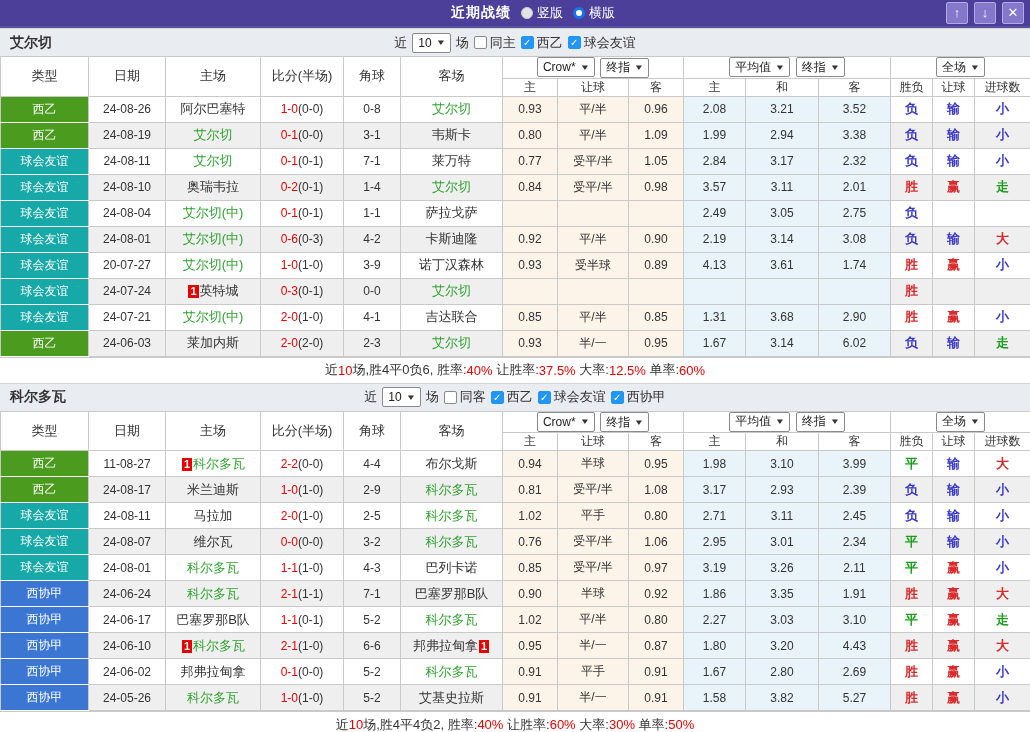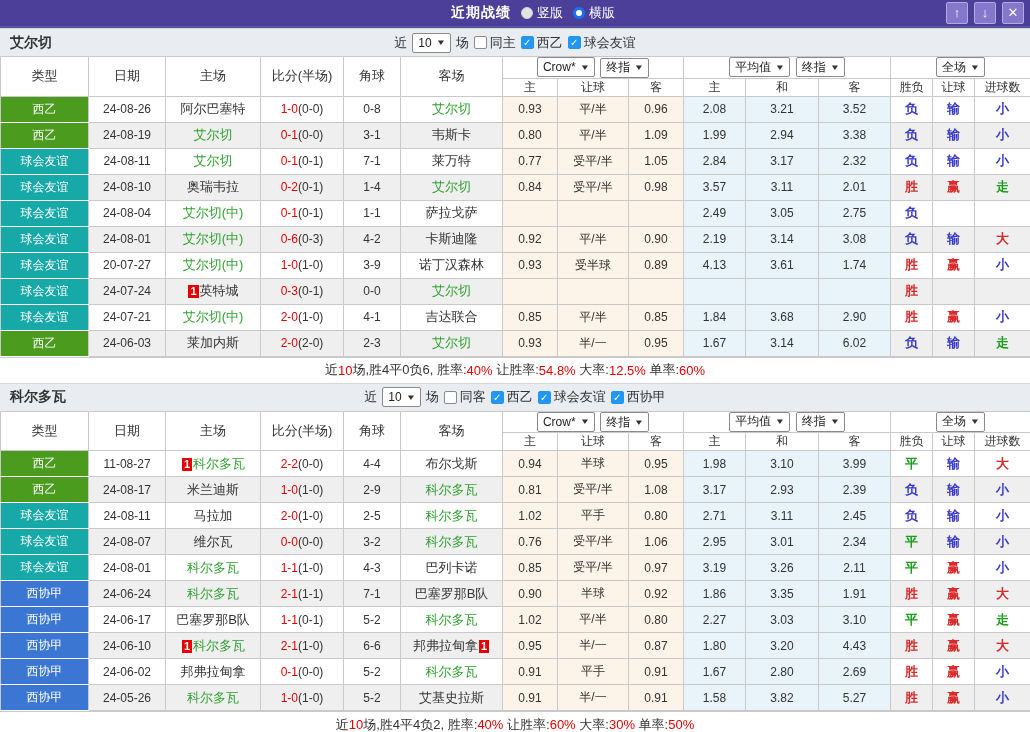--- a/index.html
+++ b/index.html
@@ -314,21 +314,21 @@
         <tr>
           <td class="c-type" style="background: rgb(23, 168, 168);">球会友谊</td>
           <td class="c-date">24-07-21</td>
           <td class="c-home"><span class="team green">艾尔切(中)</span></td>
           <td class="c-score"><span class="score-main">2-0</span><span class="score-half">(1-0)</span></td>
           <td class="c-corner">4-1</td>
           <td class="c-away"><span class="team">吉达联合</span></td>
           <td class="c-odds">0.85</td>
           <td class="c-odds">平/半</td>
           <td class="c-odds">0.85</td>
-          <td class="c-avg">1.84</td>
+          <td class="c-avg">1.31</td>
           <td class="c-avg">3.68</td>
           <td class="c-avg">2.90</td>
           <td class="oc" style="color: rgb(217, 43, 43);">胜</td>
           <td class="oc" style="color: rgb(217, 43, 43);">赢</td>
           <td class="oc" style="color: rgb(58, 58, 200);">小</td>
         </tr>
         <tr>
           <td class="c-type" style="background: rgb(75, 155, 31);">西乙</td>
           <td class="c-date">24-06-03</td>
           <td class="c-home"><span class="team">莱加内斯</span></td>
@@ -347,21 +347,21 @@
         </tr>
       </tbody>
   </table>
 
   <div class="summary">
       <span style="white-space: pre;">近</span>
       <span class="red" style="white-space: pre;">10</span>
       <span style="white-space: pre;">场,胜4平0负6, 胜率:</span>
       <span class="red" style="white-space: pre;">40%</span>
       <span style="white-space: pre;"> 让胜率:</span>
-      <span class="red" style="white-space: pre;">54.8%</span>
+      <span class="red" style="white-space: pre;">37.5%</span>
       <span style="white-space: pre;"> 大率:</span>
       <span class="red" style="white-space: pre;">12.5%</span>
       <span style="white-space: pre;"> 单率:</span>
       <span class="red" style="white-space: pre;">60%</span>
     </div>
 
   <div class="section-head">
     <span class="team-title">科尔多瓦</span>
     <div class="filters">
         <span>近</span>

